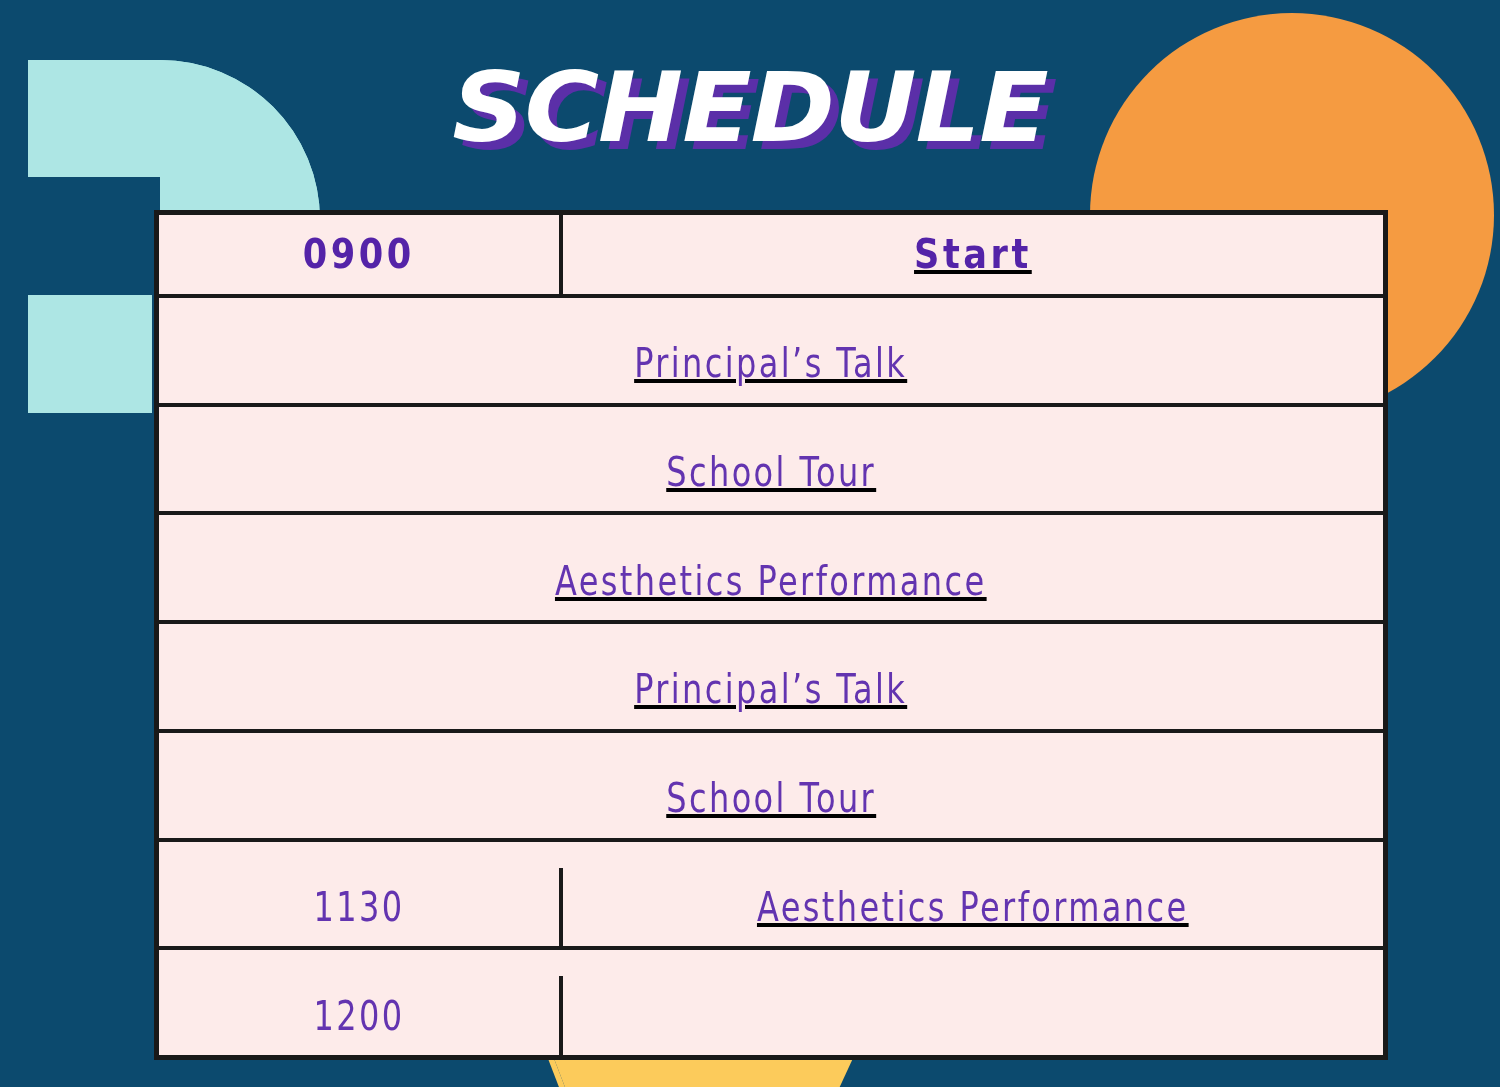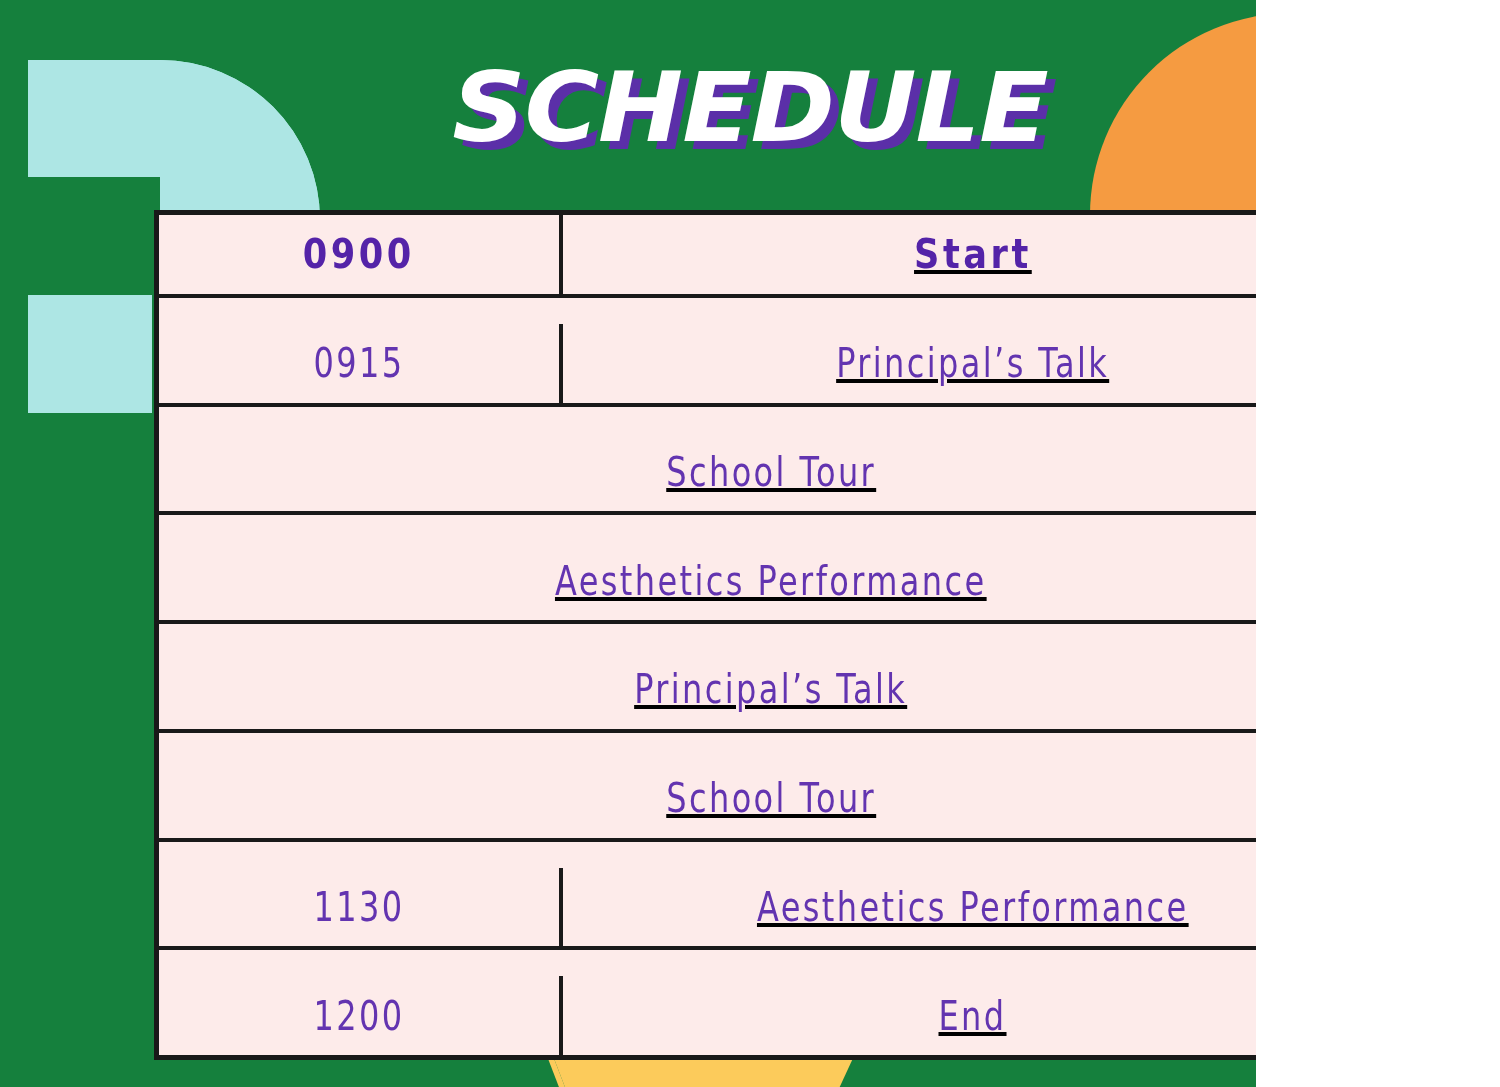--- a/index.html
+++ b/index.html
@@ -8,23 +8,23 @@
   }
   body {
     width: 1500px;
     height: 1087px;
     overflow: hidden;
     font-family: "Liberation Sans", sans-serif;
   }
 
   #poster {
     position: relative;
-    width: 1256px;
+    width: 1500px;
     height: 1087px;
-    background: #15803d;
+    background: #0c4a6e;
     overflow: hidden;
   }
 
   
   .deco { position: absolute; }
 
   
   #teal-elbow {
     left: 0px;
     top: 0px;
@@ -172,23 +172,20 @@
     <div class="srow">
       <div class="cell-time">
         <span class="head-text">0900</span>
       </div>
       <div class="cell-activity">
         <span class="head-text">Start</span>
       </div>
     </div>
 
     <div class="srow">
-      <div class="cell-time">
-        <span class="body-text">0915</span>
-      </div>
       <div class="cell-activity">
         <span class="body-text">Principal’s Talk</span>
       </div>
     </div>
 
     <div class="srow">
       <div class="cell-activity">
         <span class="body-text">School Tour</span>
       </div>
     </div>
@@ -217,19 +214,16 @@
       </div>
       <div class="cell-activity">
         <span class="body-text">Aesthetics Performance</span>
       </div>
     </div>
 
     <div class="srow">
       <div class="cell-time">
         <span class="body-text">1200</span>
       </div>
-      <div class="cell-activity">
-        <span class="body-text">End</span>
-      </div>
     </div>
 
   </div>
 </div>
 
 </body></html>

